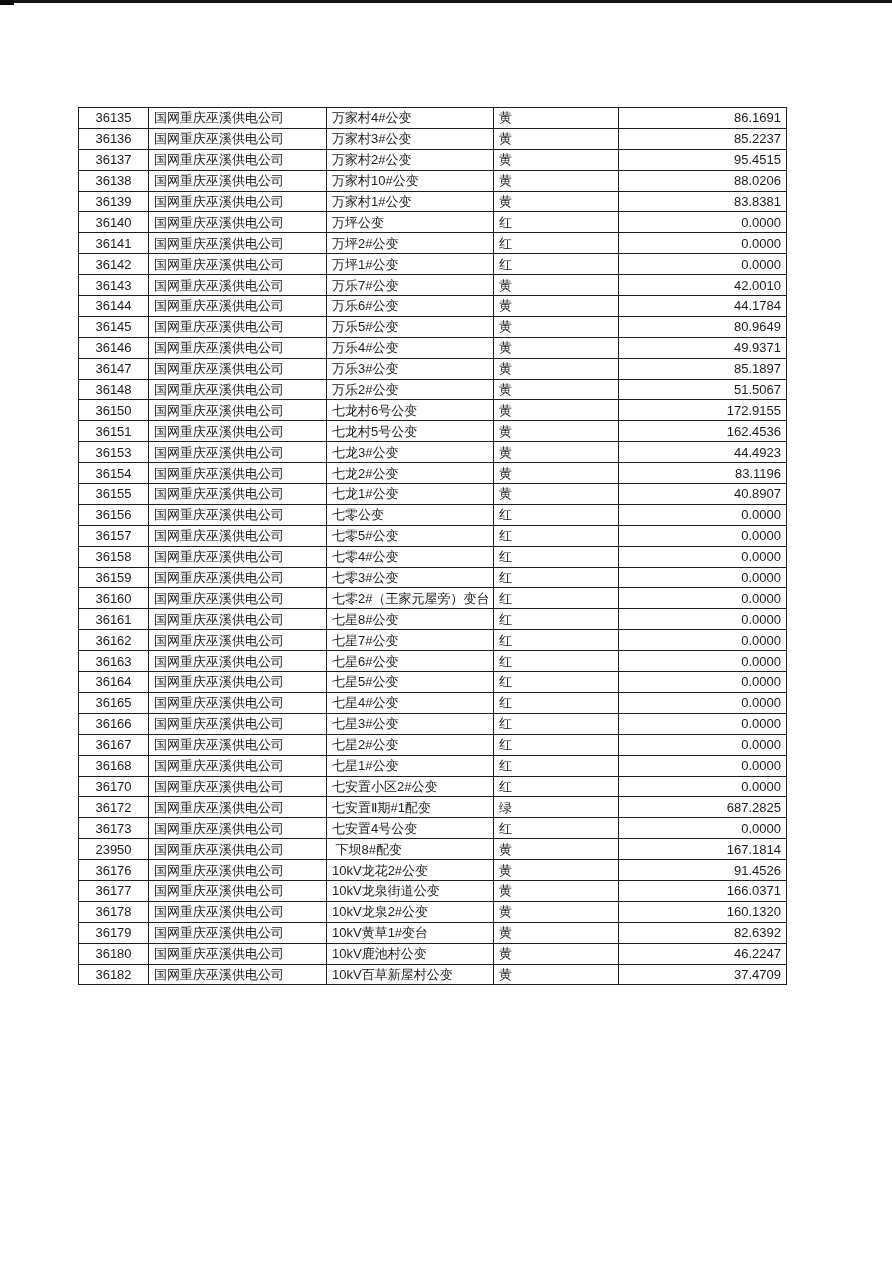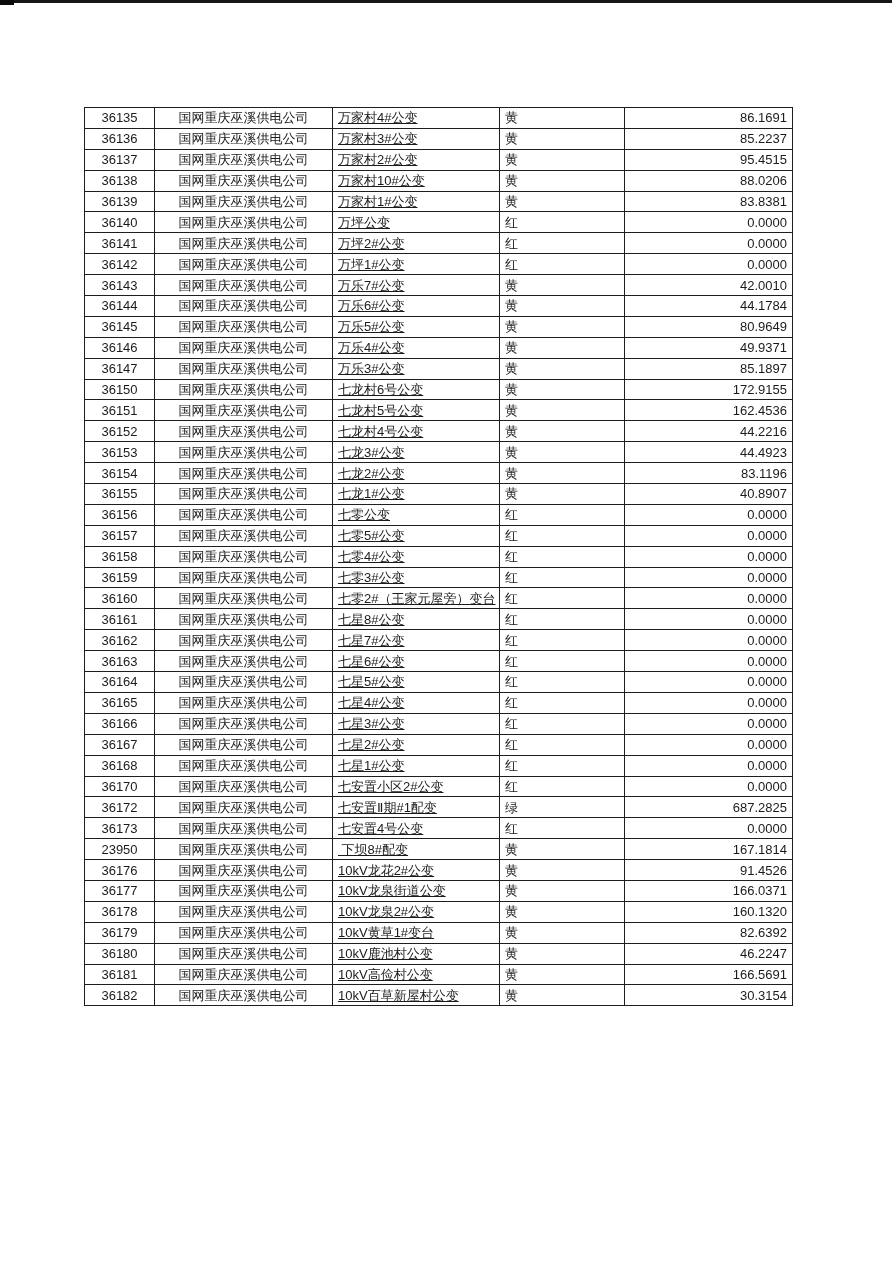--- a/index.html
+++ b/index.html
@@ -21,39 +21,39 @@
     background: #161616;
   }
   .top-bar-nub {
     position: absolute;
     top: 0; left: 0;
     width: 14px; height: 5px;
     background: #0b0b0b;
   }
   table.data-table {
     position: absolute;
-    left: 84px;
+    left: 78px;
     top: 107px;
     width: 708px;
     border-collapse: collapse;
     table-layout: fixed;
   }
   table.data-table td {
     border: 1.5px solid #1e1e1e;
     height: 19.9px;
     padding: 0 5px;
     font-size: 13px;
     line-height: 1;
     color: #1b1b1b;
     white-space: pre;
     vertical-align: middle;
   }
   td.c-id      { text-align: center; }
-  td.c-company { text-align: center; }
-  td.c-name    { text-align: left; text-decoration: underline; }
+  td.c-company { text-align: left; }
+  td.c-name    { text-align: left; }
   td.c-status  { text-align: left; }
   td.c-value   { text-align: right; }
 </style>
 </head>
 <body>
 
 <div class="top-bar"></div>
 <div class="top-bar-nub"></div>
 
 <table class="data-table">
@@ -150,39 +150,39 @@
         <td class="c-value">49.9371</td>
       </tr>
       <tr>
         <td class="c-id">36147</td>
         <td class="c-company">国网重庆巫溪供电公司</td>
         <td class="c-name">万乐3#公变</td>
         <td class="c-status">黄</td>
         <td class="c-value">85.1897</td>
       </tr>
       <tr>
+        <td class="c-id">36148</td>
+        <td class="c-company">国网重庆巫溪供电公司</td>
+        <td class="c-name">万乐2#公变</td>
+        <td class="c-status">黄</td>
+        <td class="c-value">51.5067</td>
+      </tr>
+      <tr>
         <td class="c-id">36150</td>
         <td class="c-company">国网重庆巫溪供电公司</td>
         <td class="c-name">七龙村6号公变</td>
         <td class="c-status">黄</td>
         <td class="c-value">172.9155</td>
       </tr>
       <tr>
         <td class="c-id">36151</td>
         <td class="c-company">国网重庆巫溪供电公司</td>
         <td class="c-name">七龙村5号公变</td>
         <td class="c-status">黄</td>
         <td class="c-value">162.4536</td>
-      </tr>
-      <tr>
-        <td class="c-id">36152</td>
-        <td class="c-company">国网重庆巫溪供电公司</td>
-        <td class="c-name">七龙村4号公变</td>
-        <td class="c-status">黄</td>
-        <td class="c-value">44.2216</td>
       </tr>
       <tr>
         <td class="c-id">36153</td>
         <td class="c-company">国网重庆巫溪供电公司</td>
         <td class="c-name">七龙3#公变</td>
         <td class="c-status">黄</td>
         <td class="c-value">44.4923</td>
       </tr>
       <tr>
         <td class="c-id">36154</td>
@@ -346,27 +346,20 @@
         <td class="c-value">82.6392</td>
       </tr>
       <tr>
         <td class="c-id">36180</td>
         <td class="c-company">国网重庆巫溪供电公司</td>
         <td class="c-name">10kV鹿池村公变</td>
         <td class="c-status">黄</td>
         <td class="c-value">46.2247</td>
       </tr>
       <tr>
-        <td class="c-id">36181</td>
-        <td class="c-company">国网重庆巫溪供电公司</td>
-        <td class="c-name">10kV高俭村公变</td>
-        <td class="c-status">黄</td>
-        <td class="c-value">166.5691</td>
-      </tr>
-      <tr>
         <td class="c-id">36182</td>
         <td class="c-company">国网重庆巫溪供电公司</td>
         <td class="c-name">10kV百草新屋村公变</td>
         <td class="c-status">黄</td>
-        <td class="c-value">30.3154</td>
+        <td class="c-value">37.4709</td>
       </tr>
     </tbody>
 </table>
 
 </body></html>

